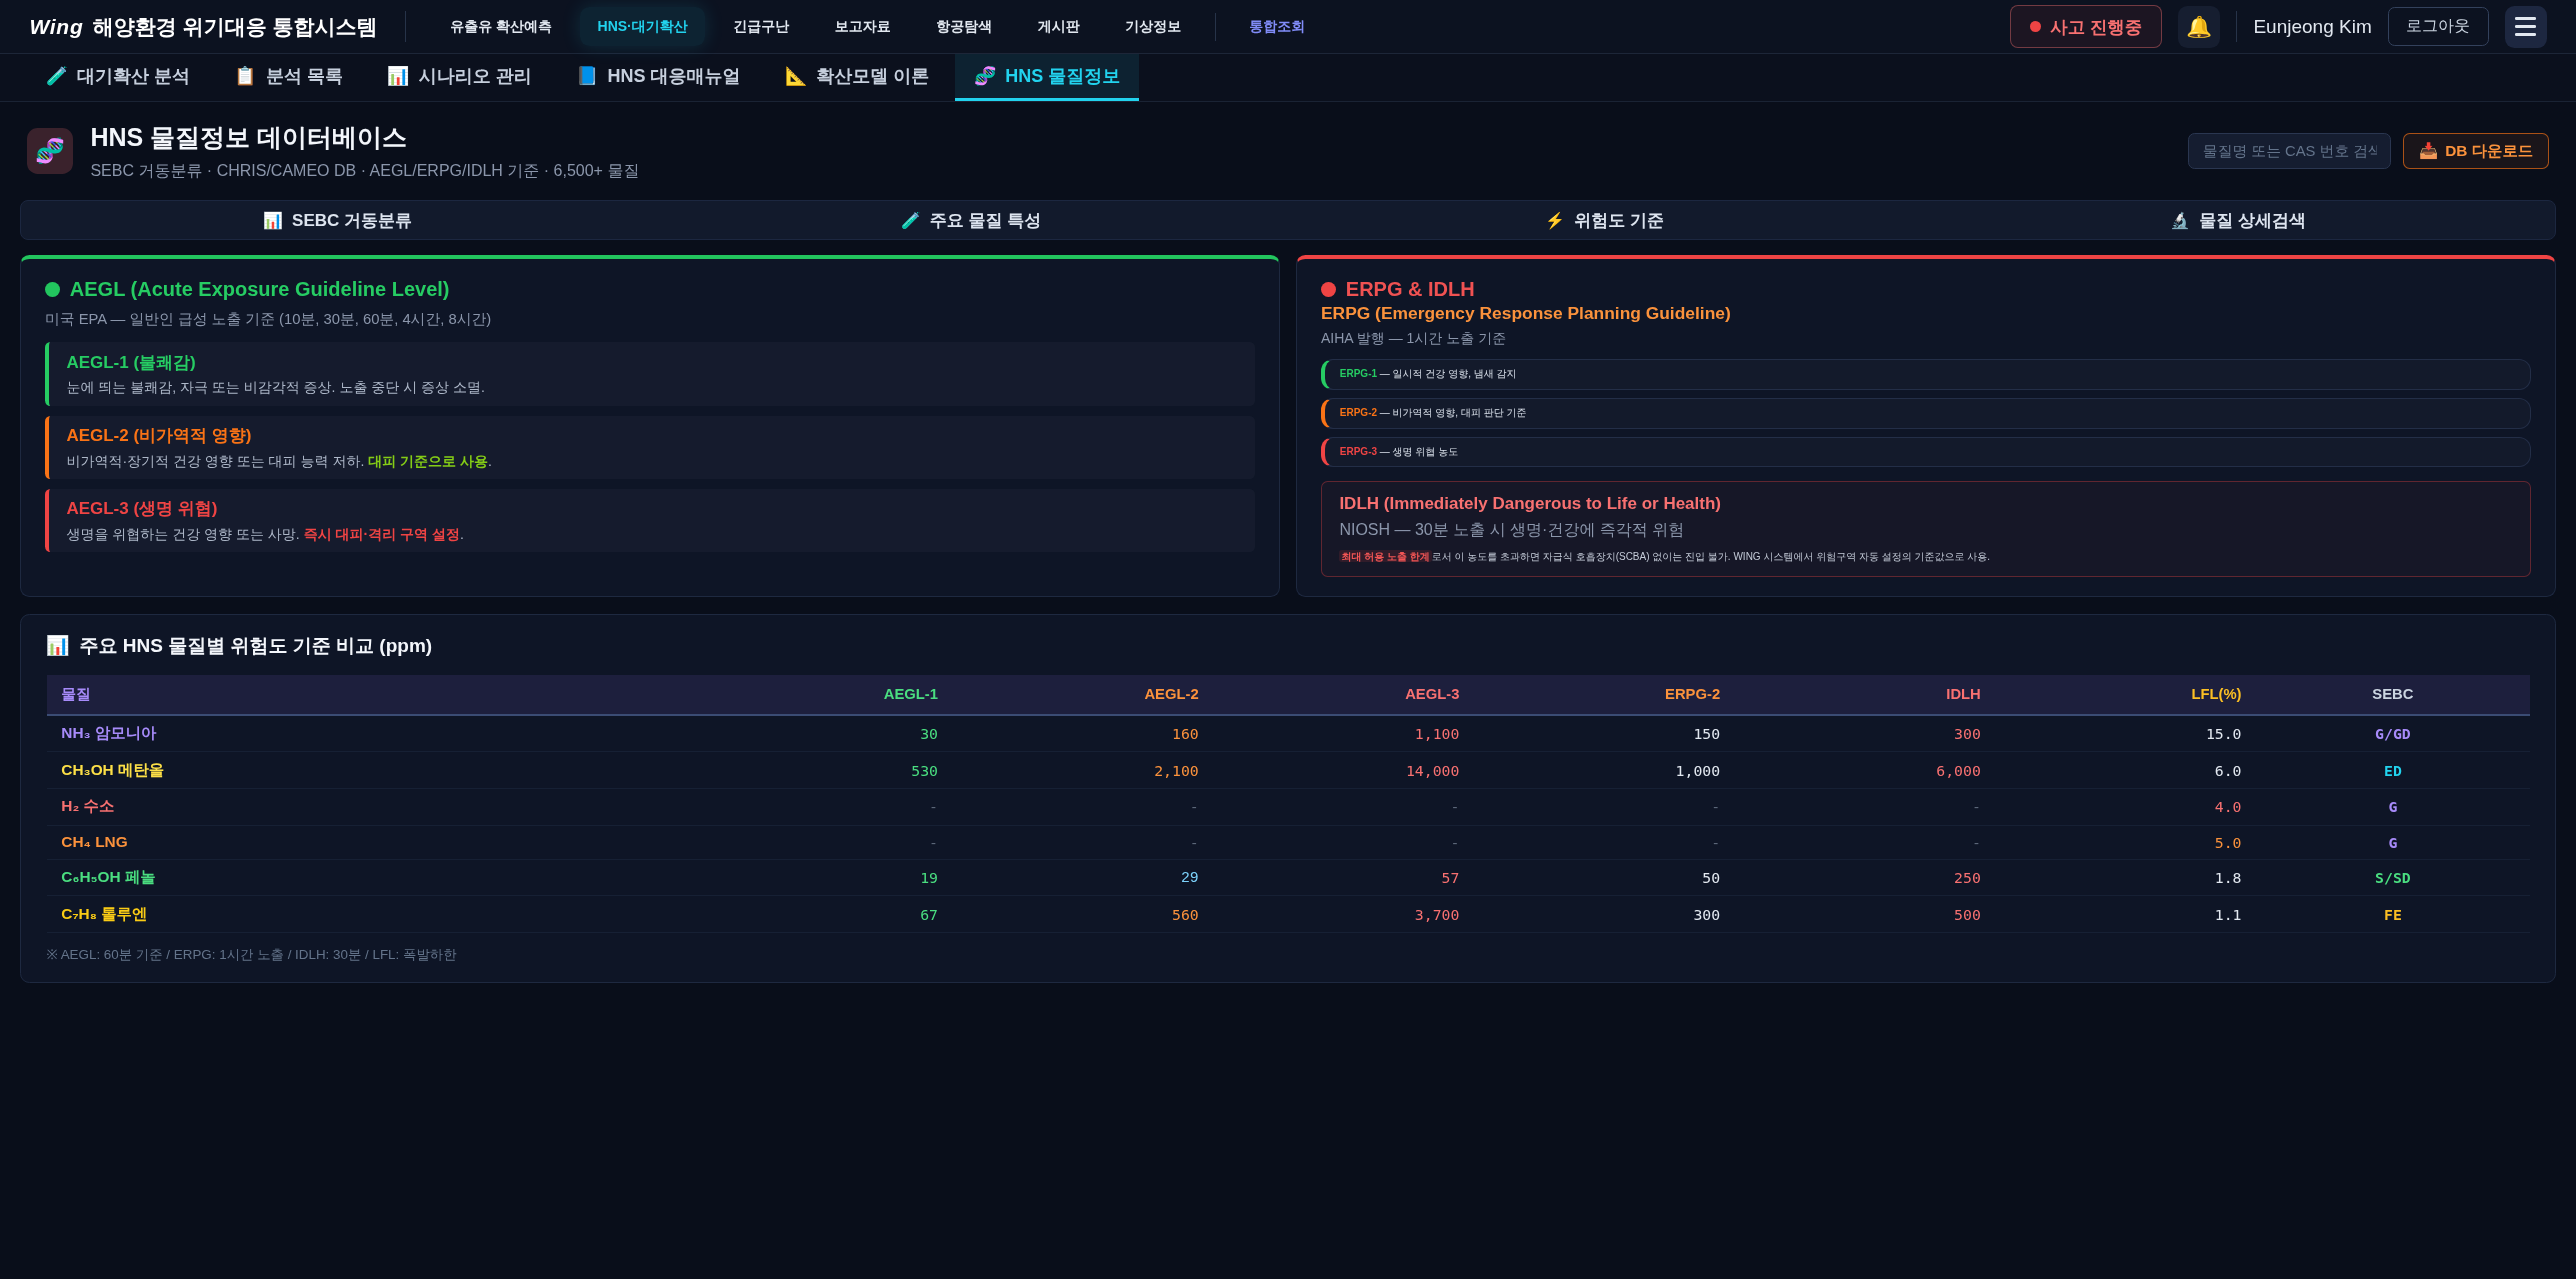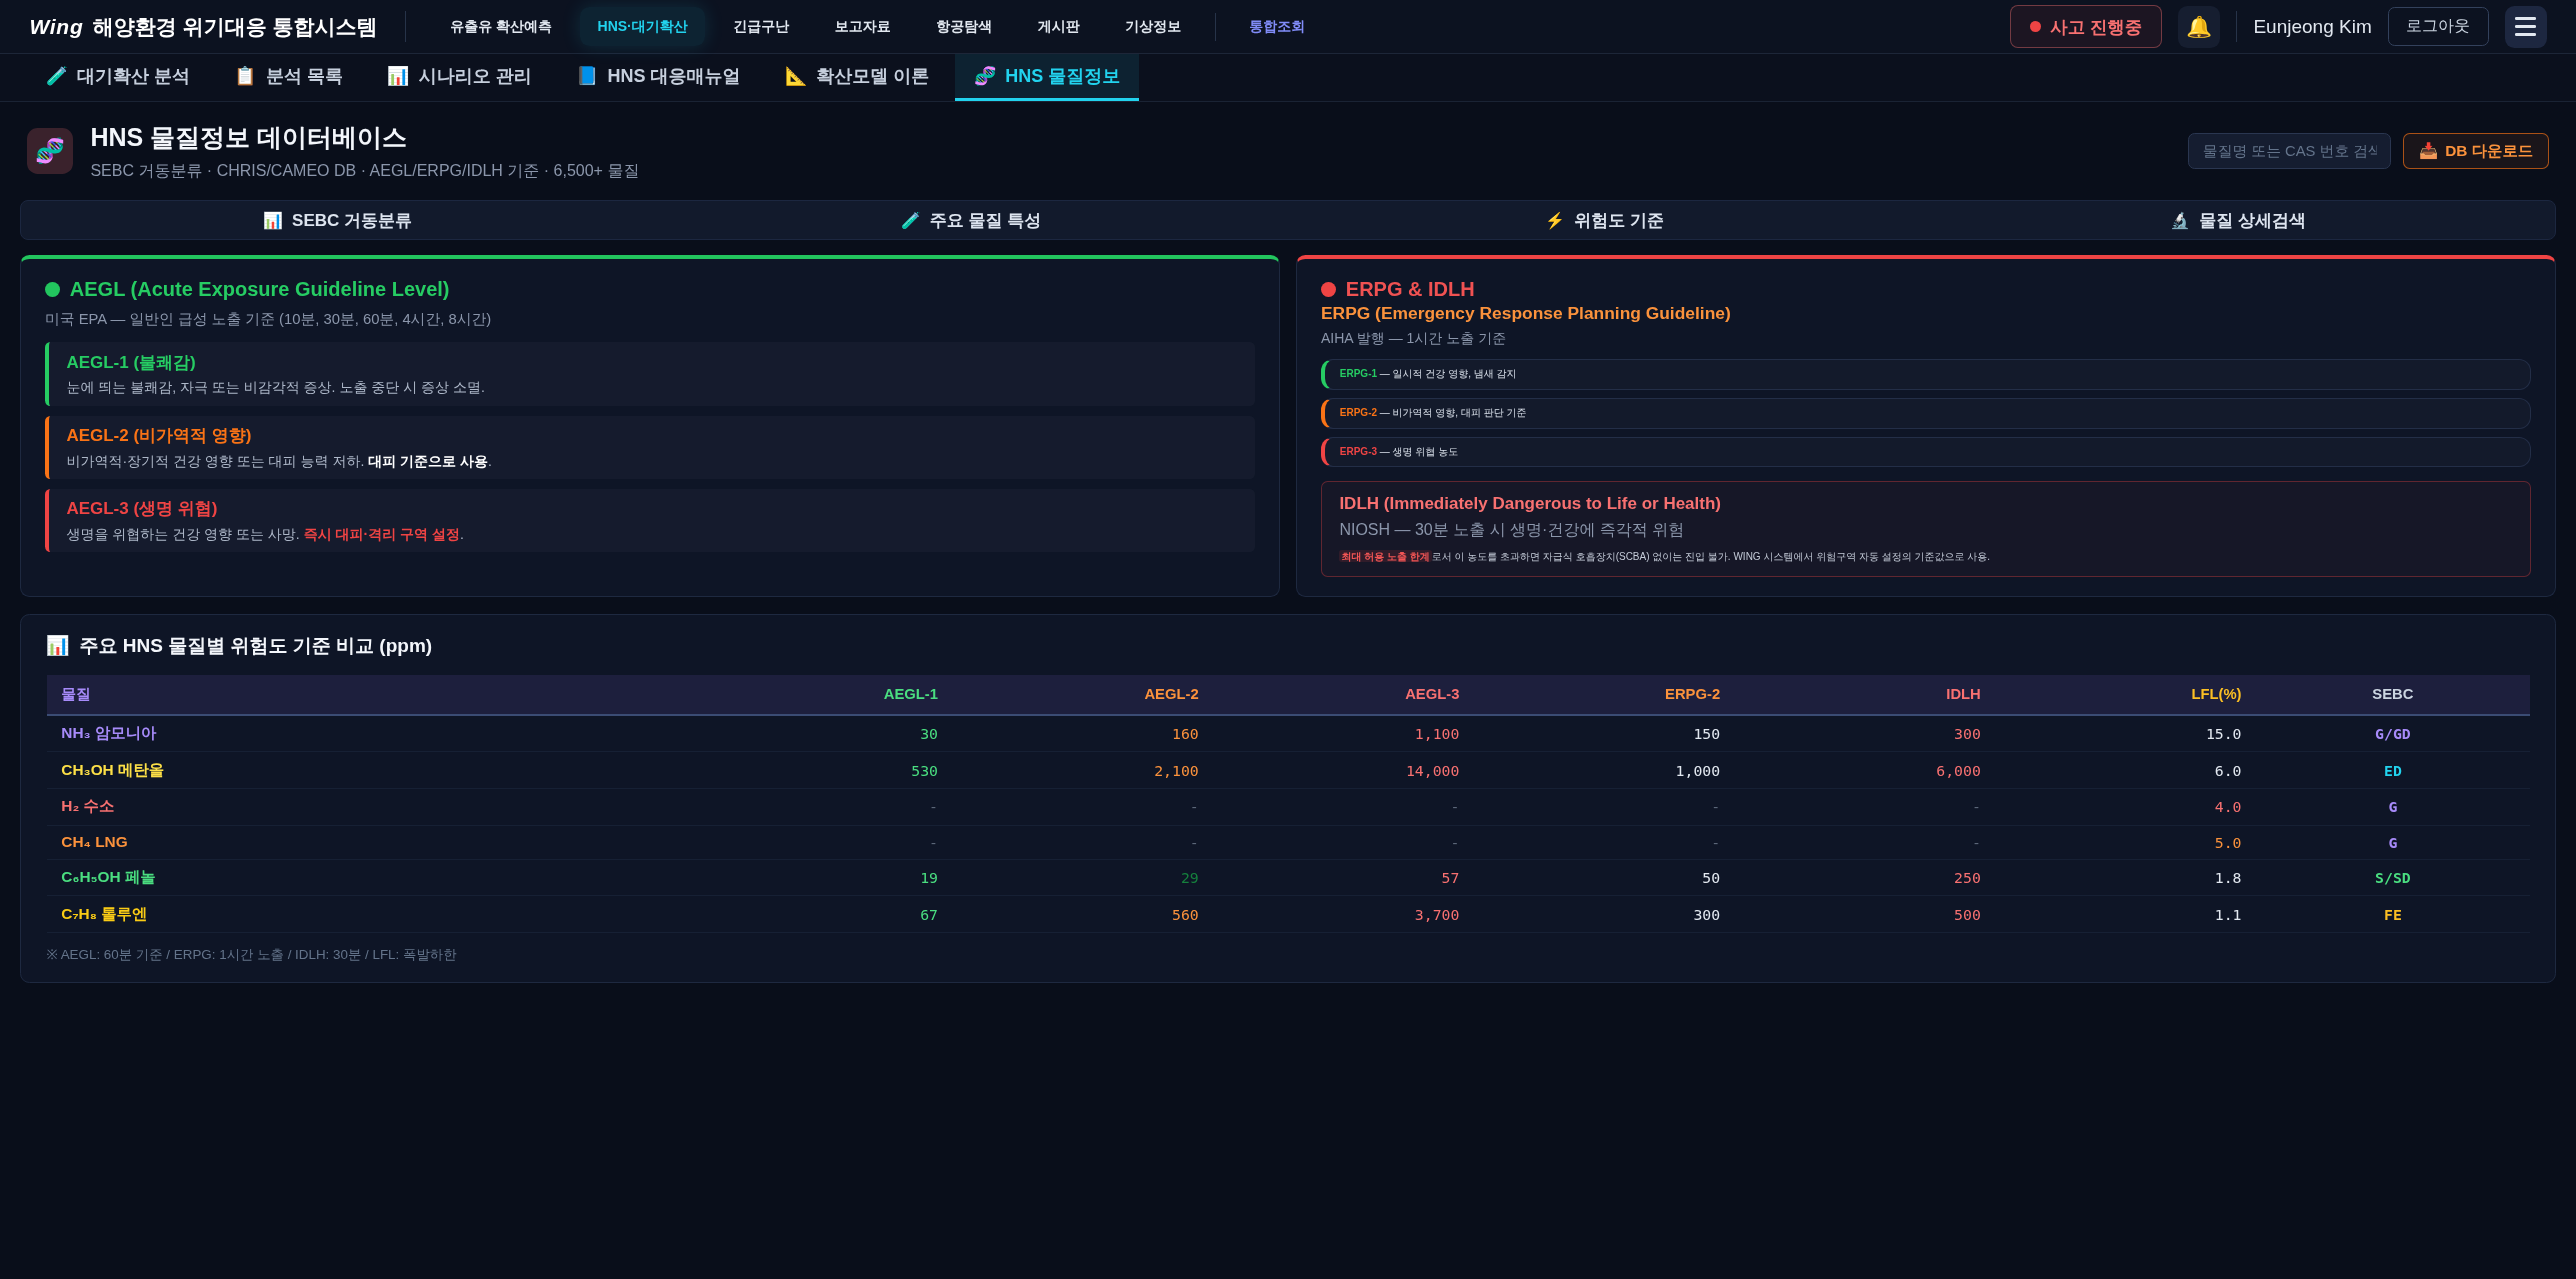--- a/index.html
+++ b/index.html
@@ -183,21 +183,21 @@
       <span>AEGL (Acute Exposure Guideline Level)</span>
     </div>
     <div class="panel-sub">미국 EPA — 일반인 급성 노출 기준 (10분, 30분, 60분, 4시간, 8시간)</div>
     <div id="aegl-items">
         <div class="hl-item" style="border-left-color: rgb(38, 204, 99);">
           <h4 style="color: rgb(38, 204, 99);">AEGL-1 (불쾌감)</h4>
           <p>눈에 띄는 불쾌감, 자극 또는 비감각적 증상. 노출 중단 시 증상 소멸.</p>
         </div>
         <div class="hl-item" style="border-left-color: rgb(249, 115, 22);">
           <h4 style="color: rgb(249, 115, 22);">AEGL-2 (비가역적 영향)</h4>
-          <p>비가역적·장기적 건강 영향 또는 대피 능력 저하. <strong style="color: #ffffff; text-align: center;">대피 기준으로 사용</strong>.</p>
+          <p>비가역적·장기적 건강 영향 또는 대피 능력 저하. <strong style="color: #84cc16; text-align: center;">대피 기준으로 사용</strong>.</p>
         </div>
         <div class="hl-item" style="border-left-color: rgb(239, 68, 68);">
           <h4 style="color: rgb(239, 68, 68);">AEGL-3 (생명 위협)</h4>
           <p>생명을 위협하는 건강 영향 또는 사망. <strong style="color: rgb(239, 68, 68);">즉시 대피·격리 구역 설정</strong>.</p>
         </div>
       </div>
   </div>
   <div class="panel red">
     <div class="panel-title">
       <span class="pdot" id="erpg-dot" style="background: rgb(239, 68, 68);"></span>
@@ -285,21 +285,21 @@
           <td style="color: rgb(91, 102, 120);">-</td>
           <td style="color: rgb(91, 102, 120);">-</td>
           <td style="color: rgb(91, 102, 120);">-</td>
           <td style="color: rgb(91, 102, 120);">-</td>
           <td style="color: rgb(251, 146, 60);">5.0</td>
           <td class="c-sebc" style="color: rgb(167, 139, 250);">G</td>
         </tr>
         <tr>
           <td class="c-name" style="color: rgb(74, 222, 128);">C₆H₅OH 페놀</td>
           <td style="color: rgb(74, 222, 128);">19</td>
-          <td style="color: #15803d;">29</td>
+          <td style="color: #7dd3fc; font-family: Liberation Mono, monospace;">29</td>
           <td style="color: rgb(248, 113, 113);">57</td>
           <td style="color: rgb(226, 232, 240);">50</td>
           <td style="color: rgb(248, 113, 113);">250</td>
           <td style="color: rgb(226, 232, 240);">1.8</td>
           <td class="c-sebc" style="color: rgb(74, 222, 128);">S/SD</td>
         </tr>
         <tr>
           <td class="c-name" style="color: rgb(250, 204, 21);">C₇H₈ 톨루엔</td>
           <td style="color: rgb(74, 222, 128);">67</td>
           <td style="color: rgb(251, 146, 60);">560</td>

